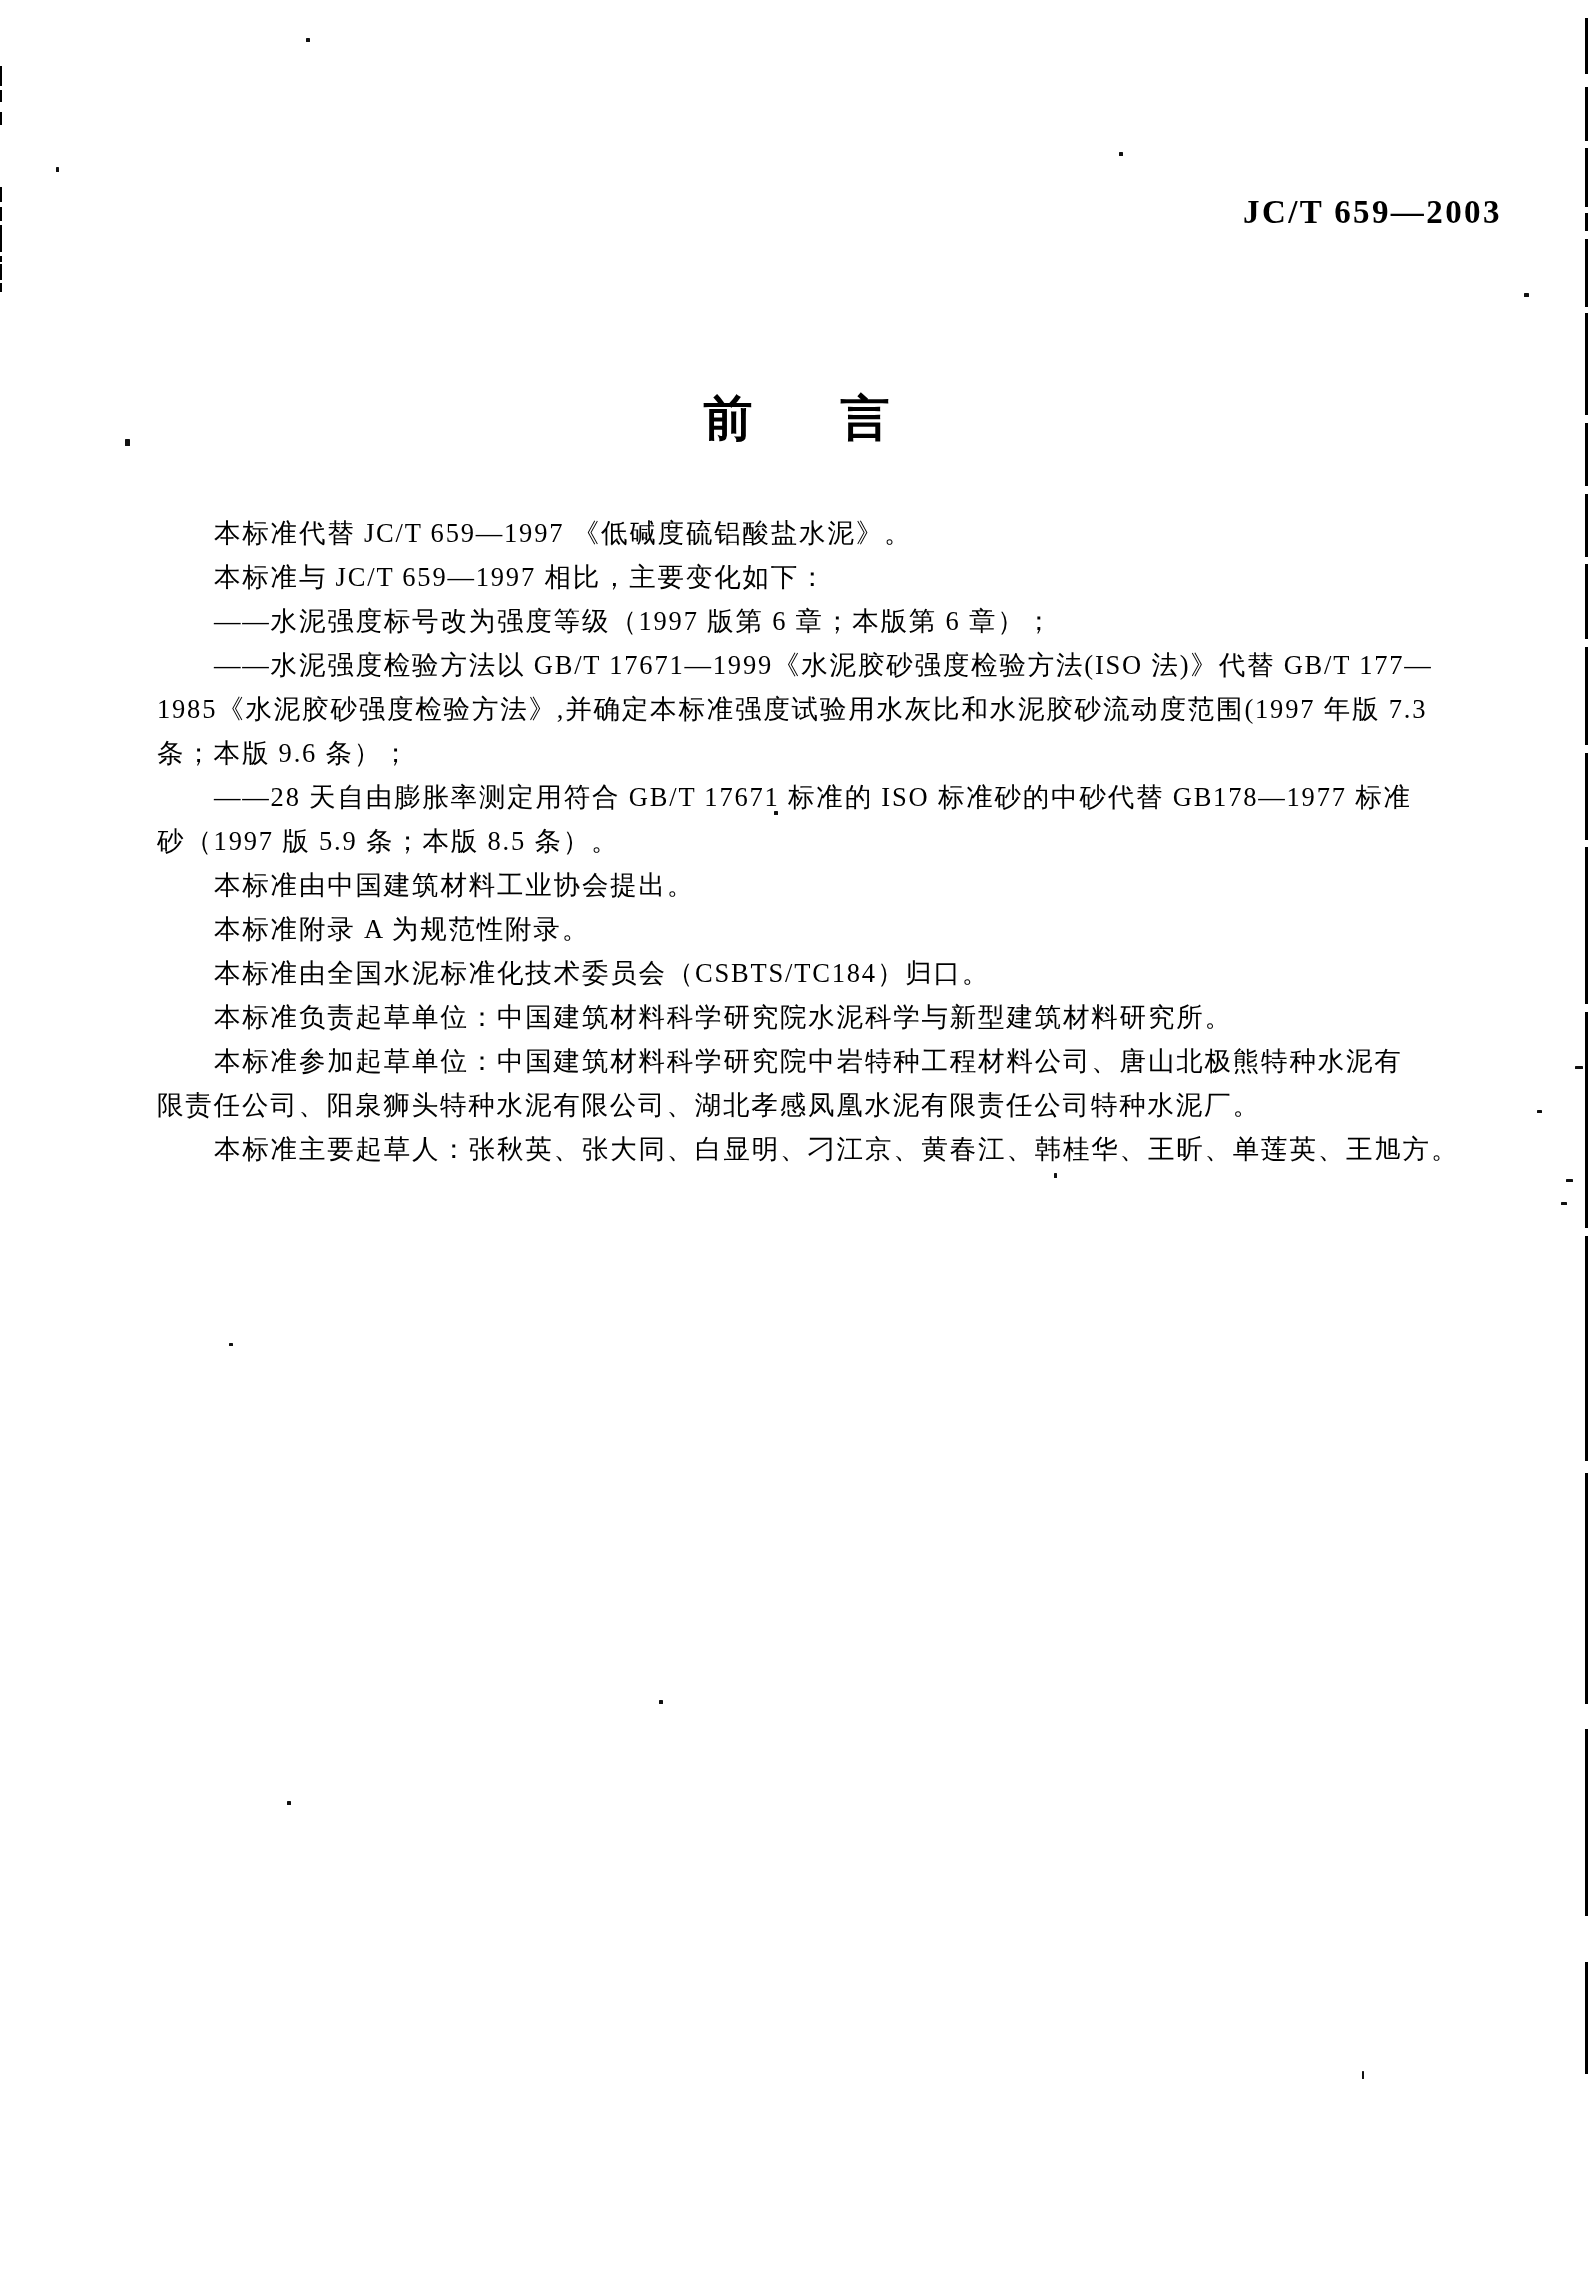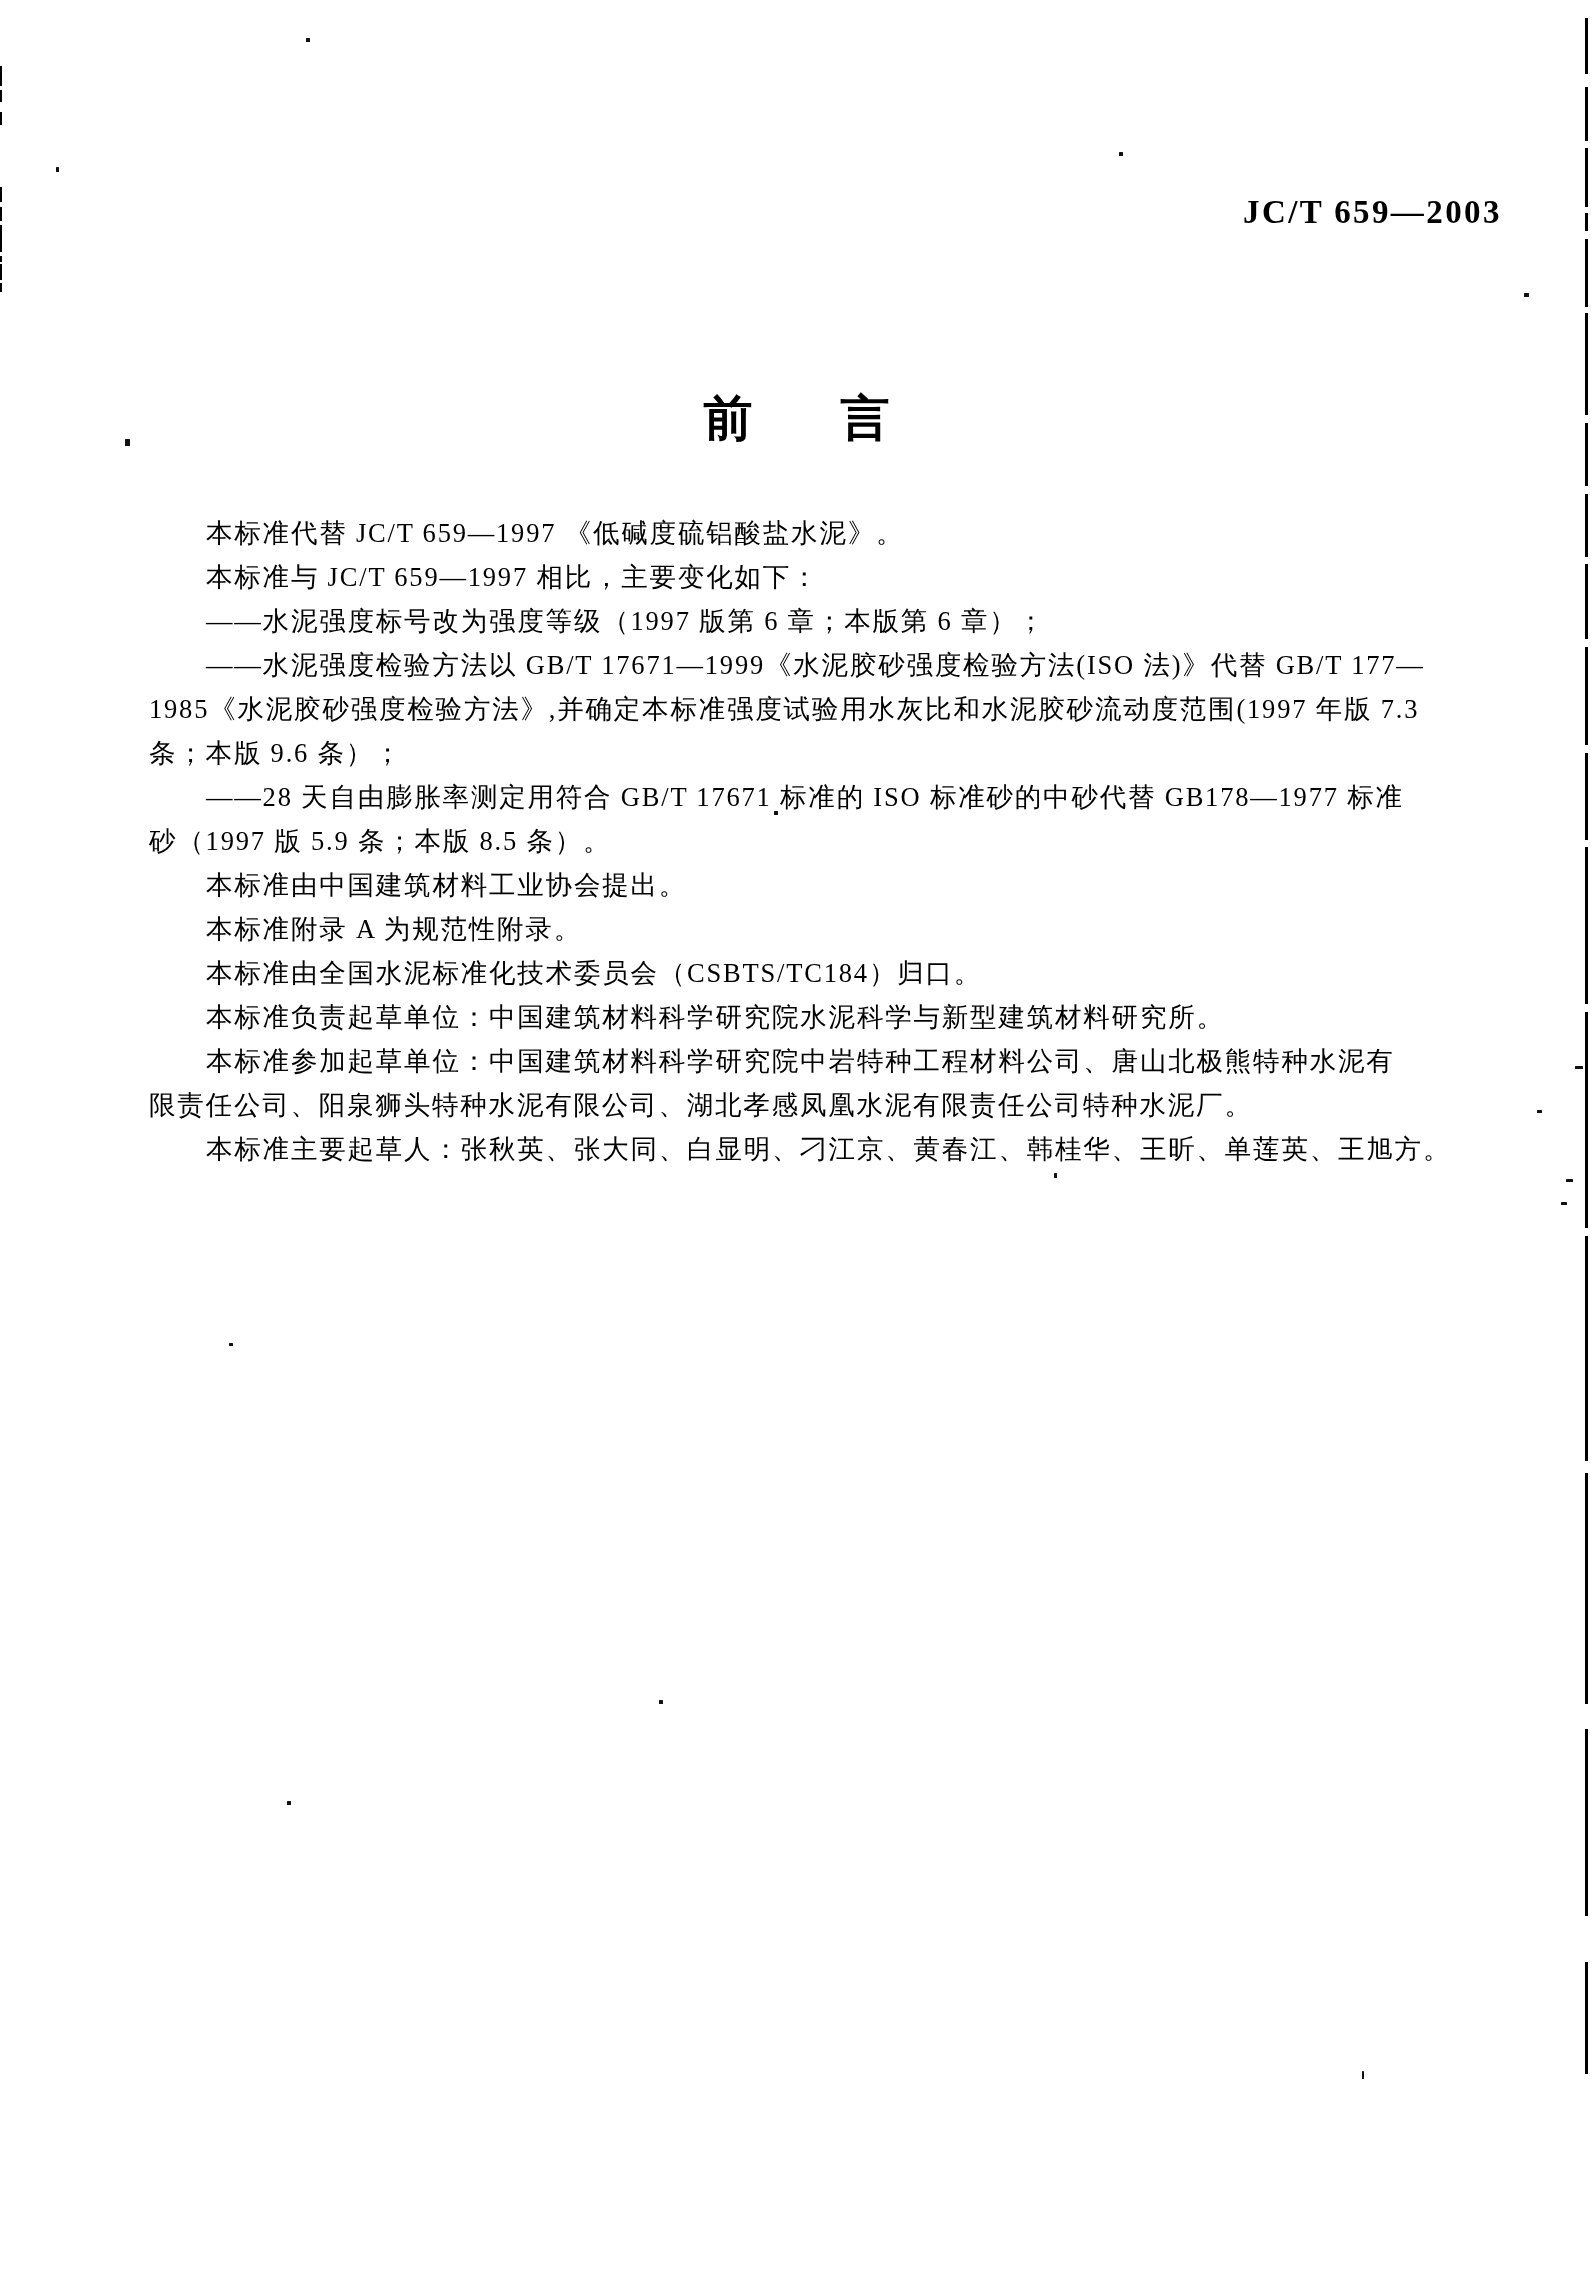--- a/index.html
+++ b/index.html
@@ -25,21 +25,21 @@
     top:386px;left:0;
     width:1593px;
     display:flex;
     justify-content:center;
     column-gap:88px;
     font-size:49px;
     font-weight:700;
   }
   .foreword{
     position:absolute;
-    top:511px;left:149px;
+    top:511px;left:157px;
     width:1311px;
     font-size:26.5px;
     line-height:44px;
     letter-spacing:1.8px;
   }
   .fw-line{white-space:nowrap;}
   .fw-line.indent{padding-left:57px;}
   .artifact{position:absolute;background:#000;}
   .speck{position:absolute;background:#111;border-radius:0.6px;}
 </style>

